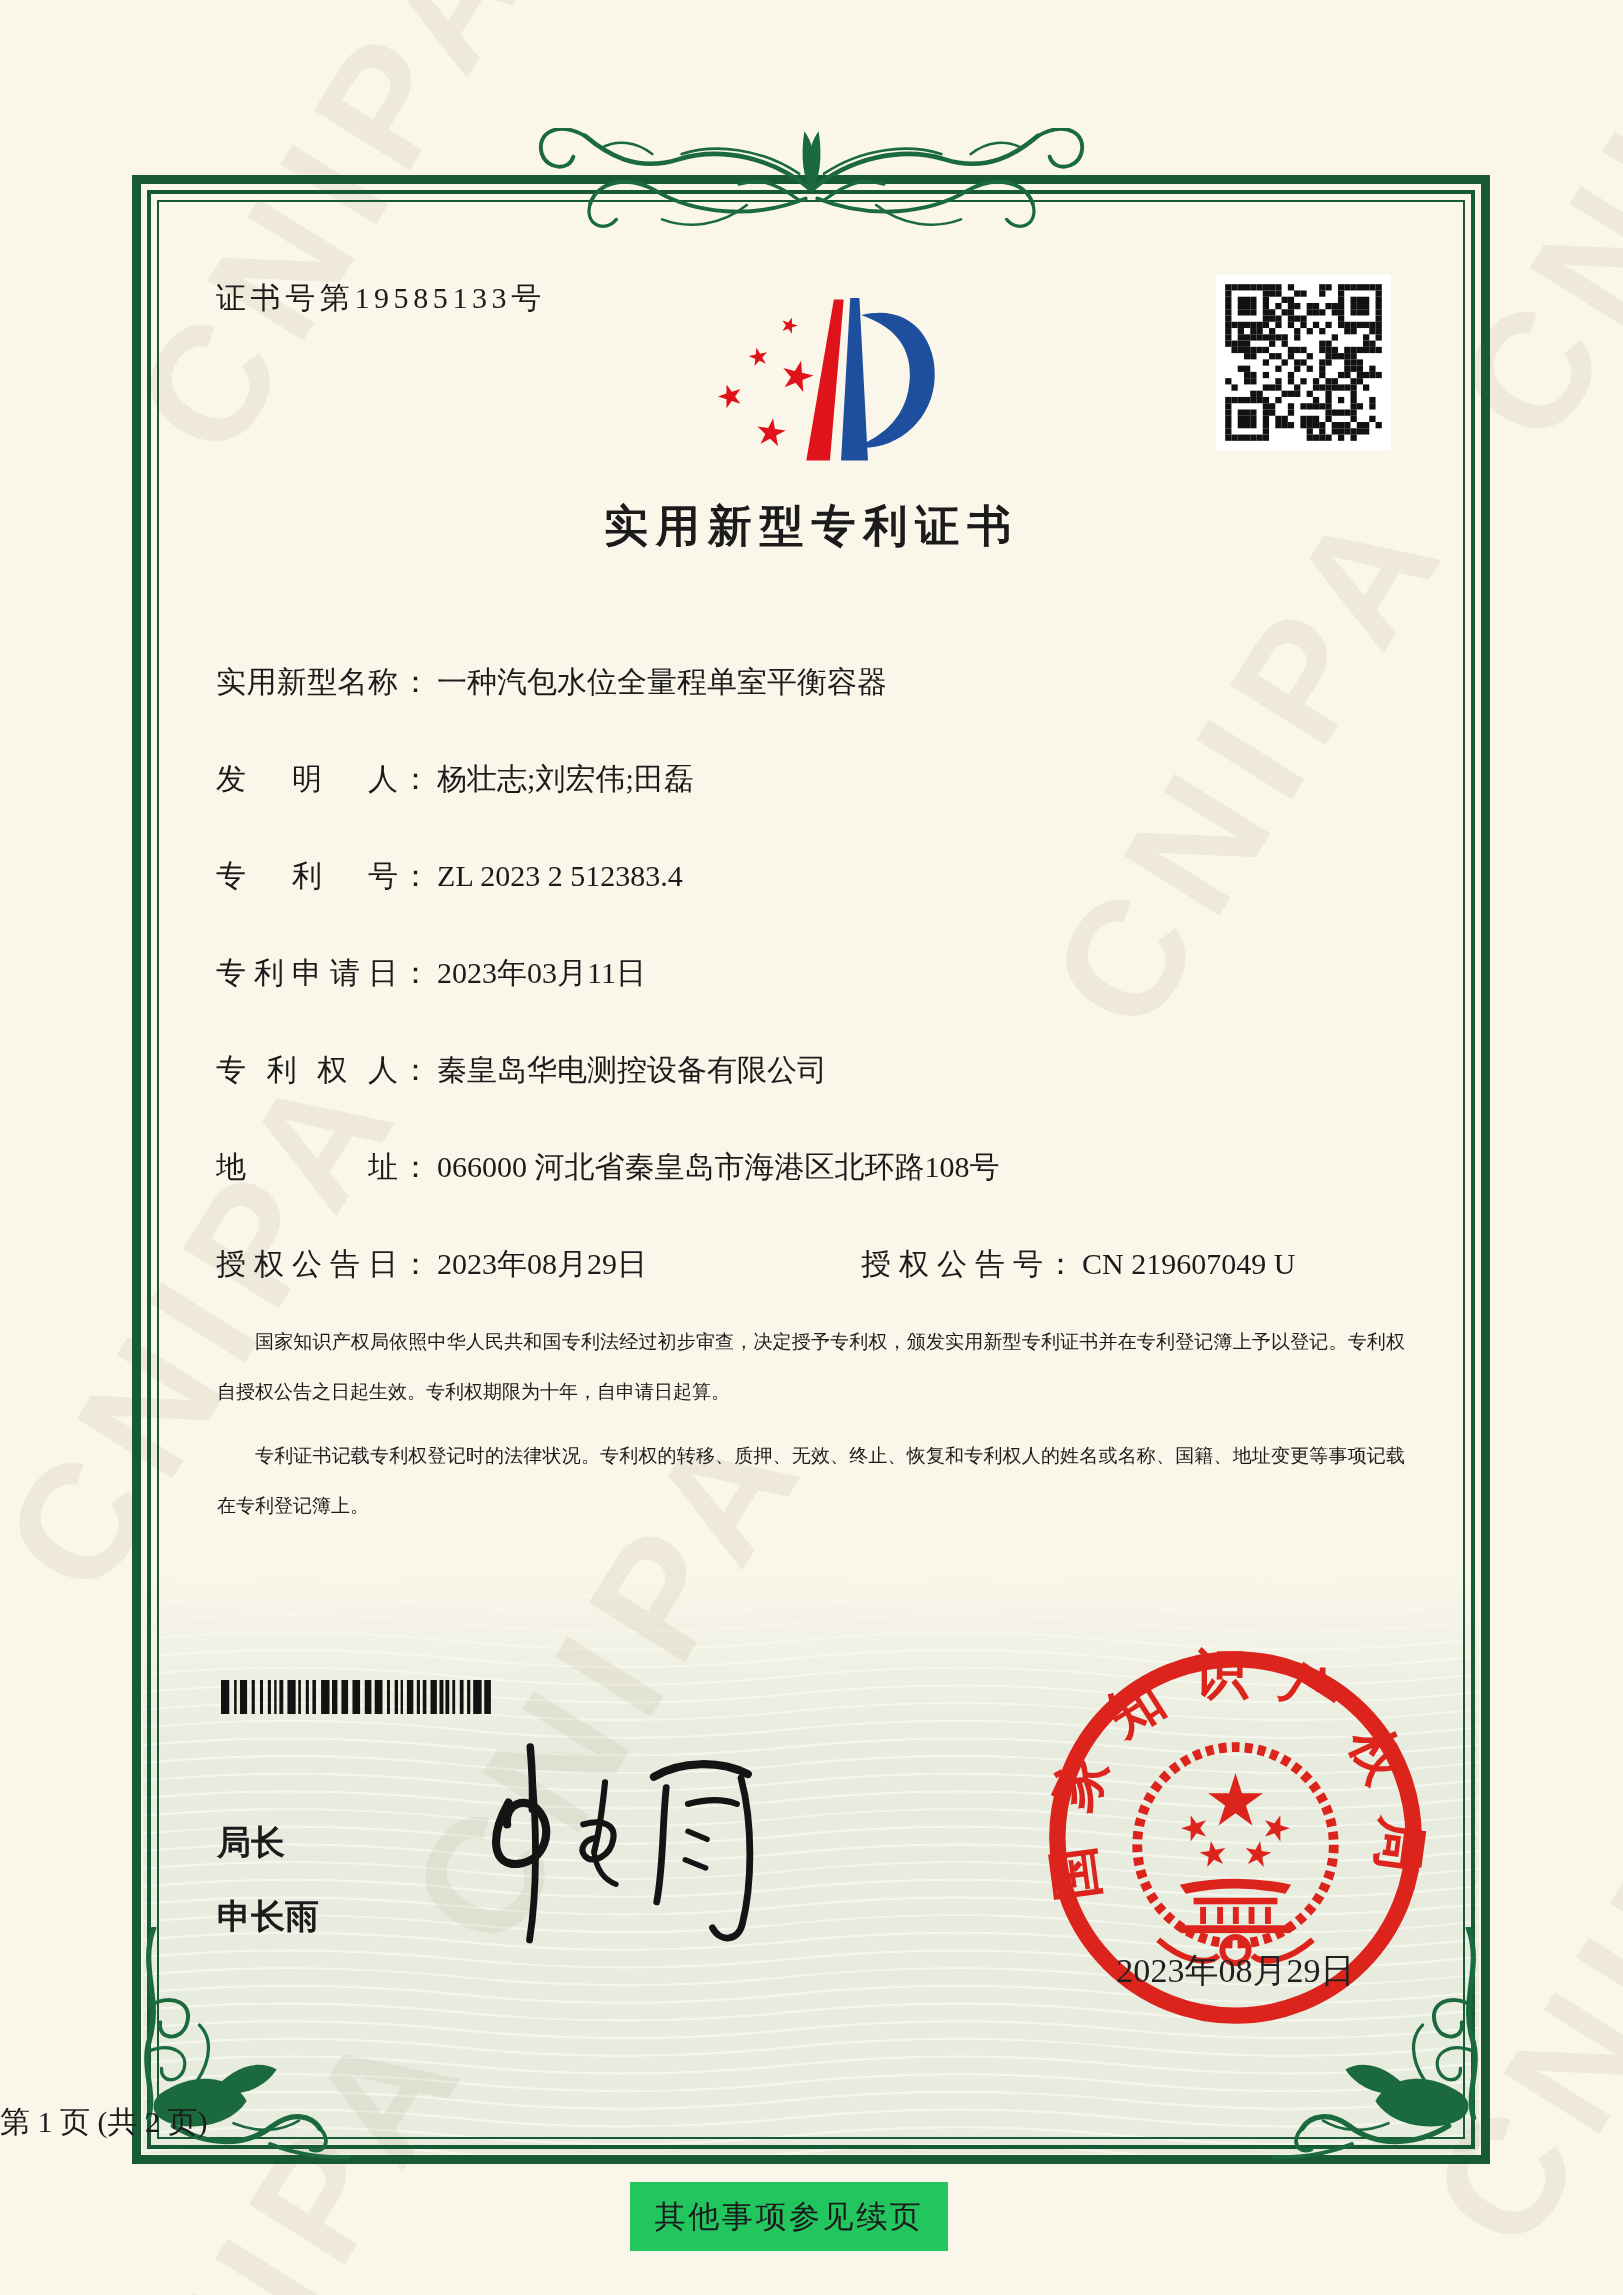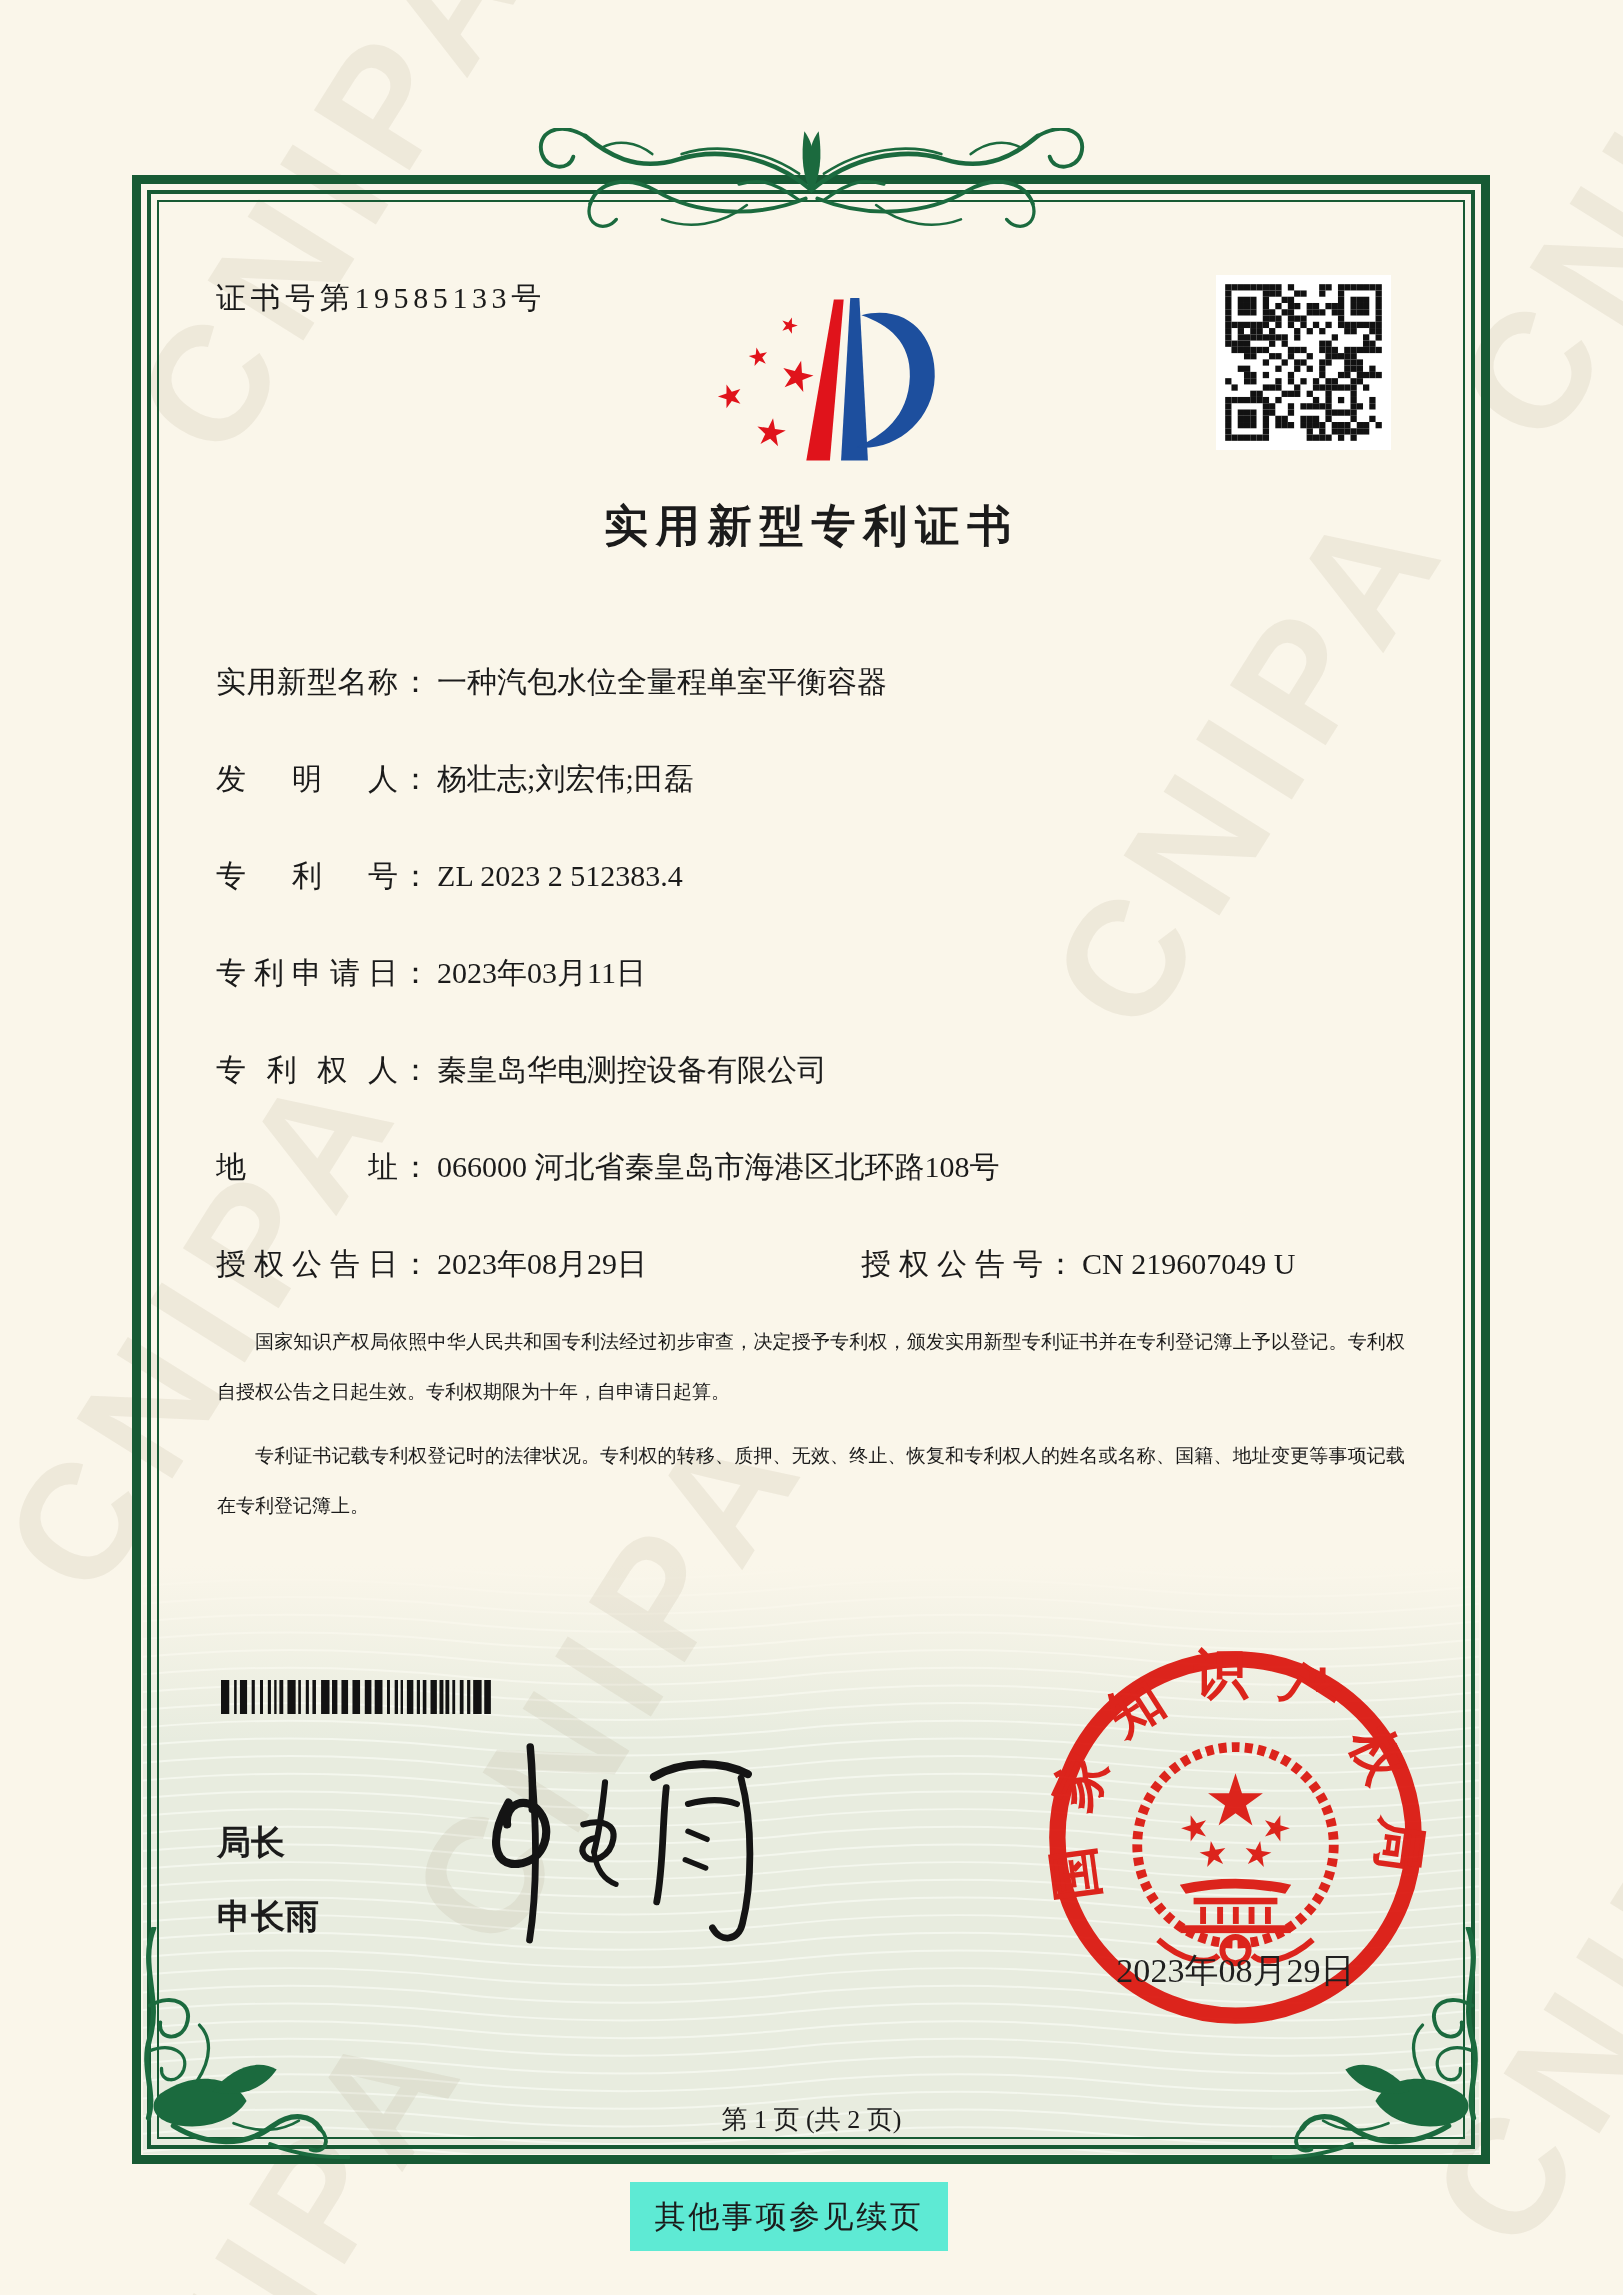--- a/index.html
+++ b/index.html
@@ -58,24 +58,24 @@
     font-size:19px; line-height:50px; text-align:justify; text-indent:2em;
     margin-bottom:14.4px; word-break:break-all;
   }
   
   .barcode { position:absolute; left:221px; top:1680px; width:270px; height:34px; z-index:4; }
   .director { position:absolute; left:217px; top:1820px; z-index:4;
     font-family:"Liberation Sans","DejaVu Sans",sans-serif; font-weight:bold; font-size:34px; }
   .director .name { margin-top:28px; }
   .signature { position:absolute; left:450px; top:1720px; width:340px; height:236px; z-index:5; }
   .seal { position:absolute; left:1039px; top:1641px; width:393px; height:393px; z-index:5; opacity:0.95; }
-  .page-ind { position:absolute; left:0; top:2102px; width:100%; text-align:center; font-size:26px; z-index:4; }
+  .page-ind { position:absolute; left:0; top:2102px; width:100%; text-align:left; font-size:30px; z-index:4; }
   .cont-note {
     position:absolute; left:630px; top:2182px; width:318px; height:69px;
-    background:#5eead4; text-align:center; line-height:69px; font-size:31px;
+    background:#22c55e; text-align:center; line-height:69px; font-size:31px;
     letter-spacing:2.6px; z-index:4;
   }
 </style>
 </head>
 <body>
 
 <div class="page">
 
   <svg class="waves" id="wavesSvg" viewBox="0 0 2042 900" preserveAspectRatio="none">
       <rect x="0" y="0" width="2042" height="900" fill="#e8ecdf"></rect>

